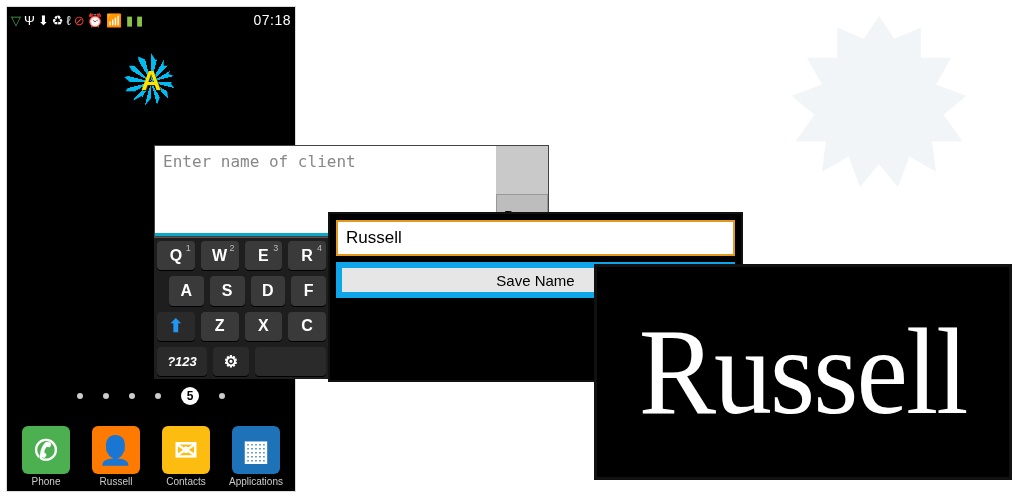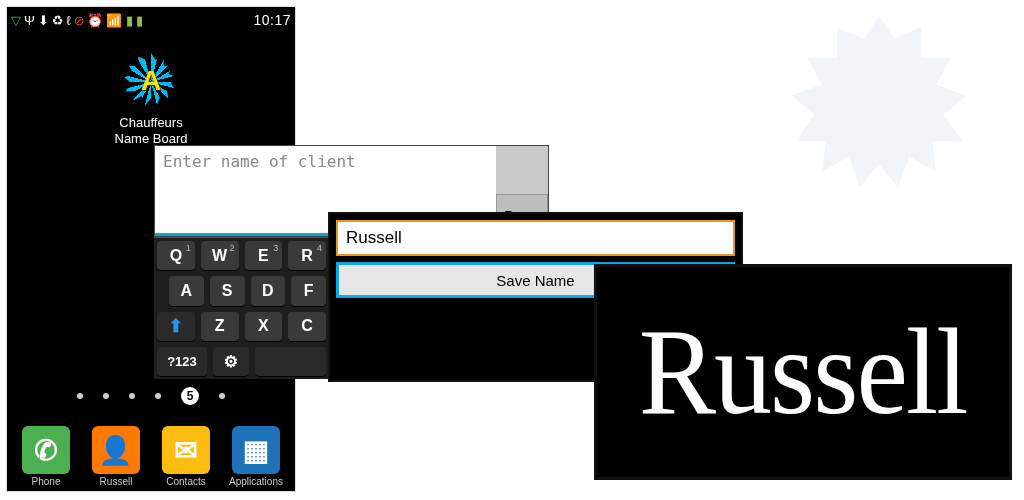--- a/index.html
+++ b/index.html
@@ -139,21 +139,21 @@
     display: flex;
     align-items: center;
     justify-content: center;
     font-size: 16px;
     font-weight: 600;
     position: relative;
     box-shadow: 0 1px 0 #000;
   }
   .kb-key sup { position:absolute; top:2px; right:4px; font-size:9px; color:#bbb; font-weight:400;}
   .kb-key.shift { background:#2a2a2a; color:#2196F3; font-size:18px;}
-  .kb-key.sym { background:#2a2a2a; font-size:13px;}
+  .kb-key.sym { background:#2a2a2a; font-size:13px;font-style:italic;}
   .kb-key.gear { background:#2a2a2a; }
 
   
   .input-card {
     position: absolute;
     left: 154px;
     top: 145px;
     width: 395px;
     height: 92px;
     background: #000000;
@@ -208,21 +208,21 @@
     font-size: 17px;
     padding: 0 8px;
     outline: none;
   }
   .save-card .save-btn {
     display: block;
     width: calc(100% - 12px);
     margin: 6px;
     height: 36px;
     background: #e6e6e6;
-    border: 3px solid #0ea5e9;
+    border: 6px solid #0ea5e9;
     font-size: 15px;
     cursor: pointer;
   }
 
   
   .display-board {
     position: absolute;
     right: 12px;
     bottom: 20px;
     width: 418px;
@@ -278,30 +278,26 @@
       <span>Ψ</span>
       <span>⬇</span>
       <span>♻</span>
       <span>ℓ</span>
       <span style="color:#f44336">⊘</span>
       <span>⏰</span>
       <span>📶</span>
       <span style="color:#8bc34a">▮</span>
       <span style="color:#8bc34a">▮</span>
     </div>
-    <div class="status-time">10:17</div>
+    <div class="status-time">07:18</div>
   </div>
 
   <div class="app-icon-burst">
     <div class="burst"></div>
     <div class="burst-letter">A</div>
-  </div>
-  <div class="app-icon-label">
-    <span>Chauffeurs</span><br>
-    <span>Name Board</span>
   </div>
 
   <div class="home-pager">
     <div class="dot"></div>
     <div class="dot"></div>
     <div class="dot"></div>
     <div class="dot"></div>
     <div class="dot active">5</div>
     <div class="dot"></div>
   </div>

